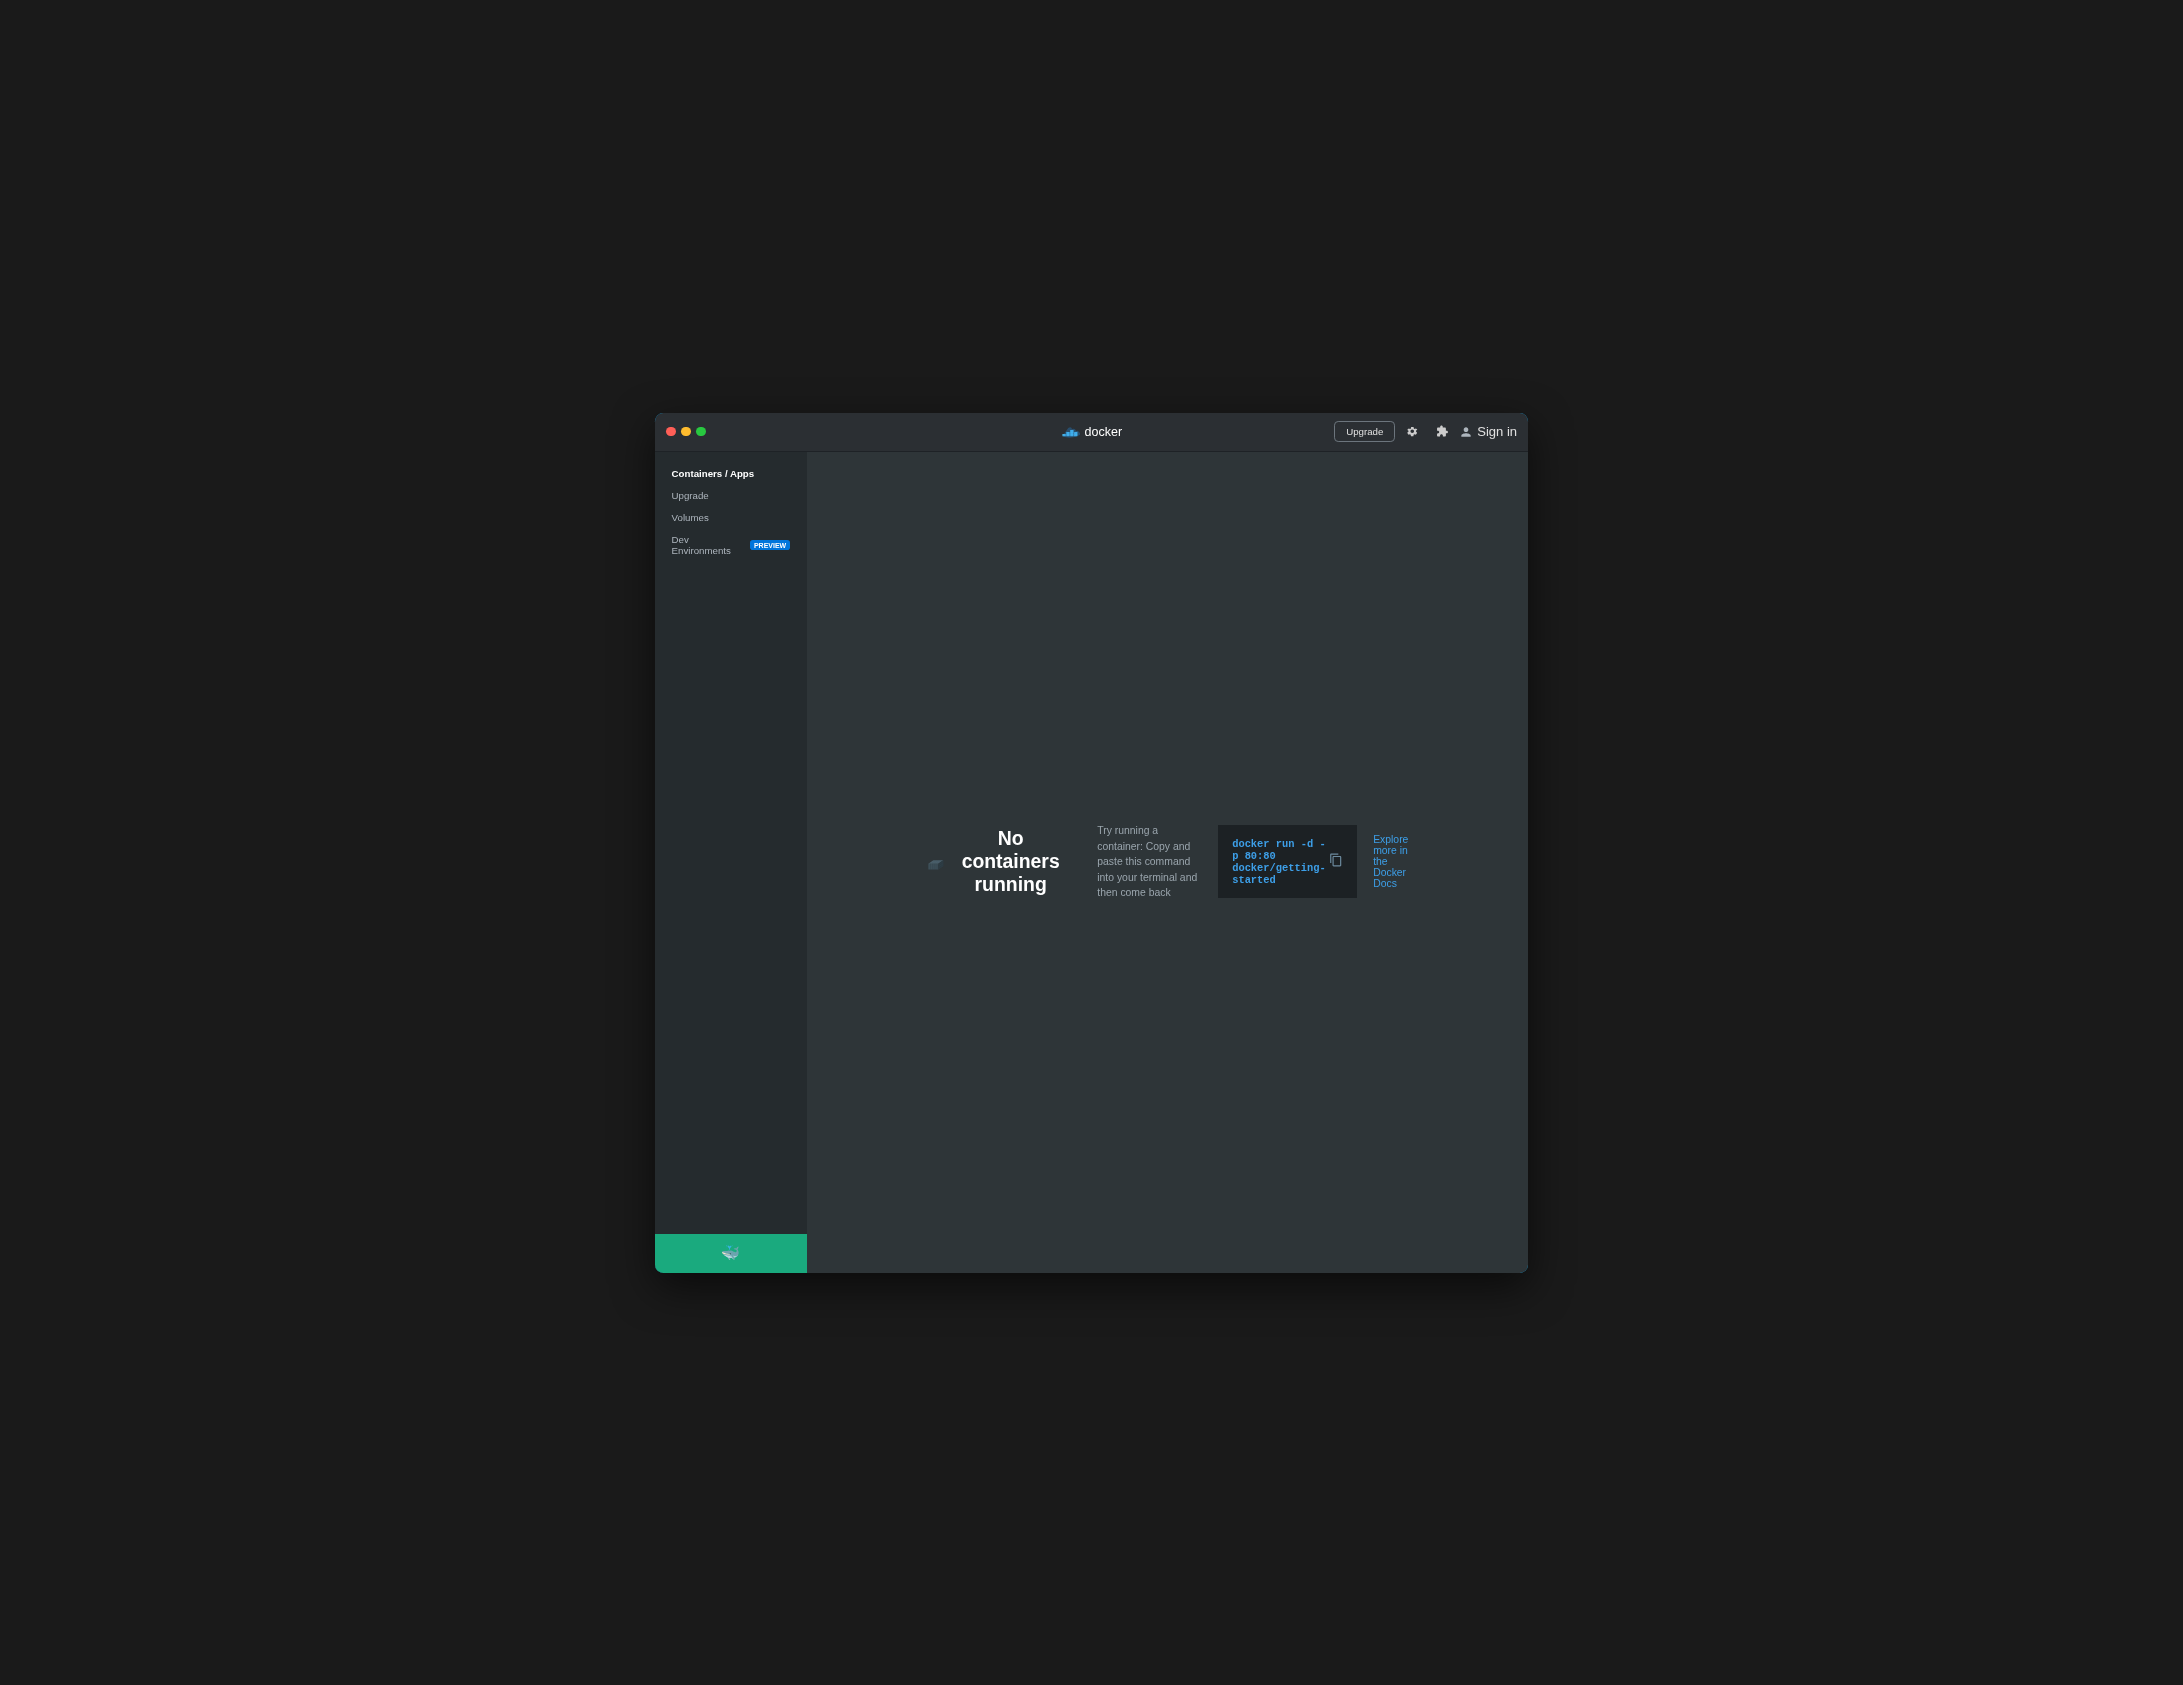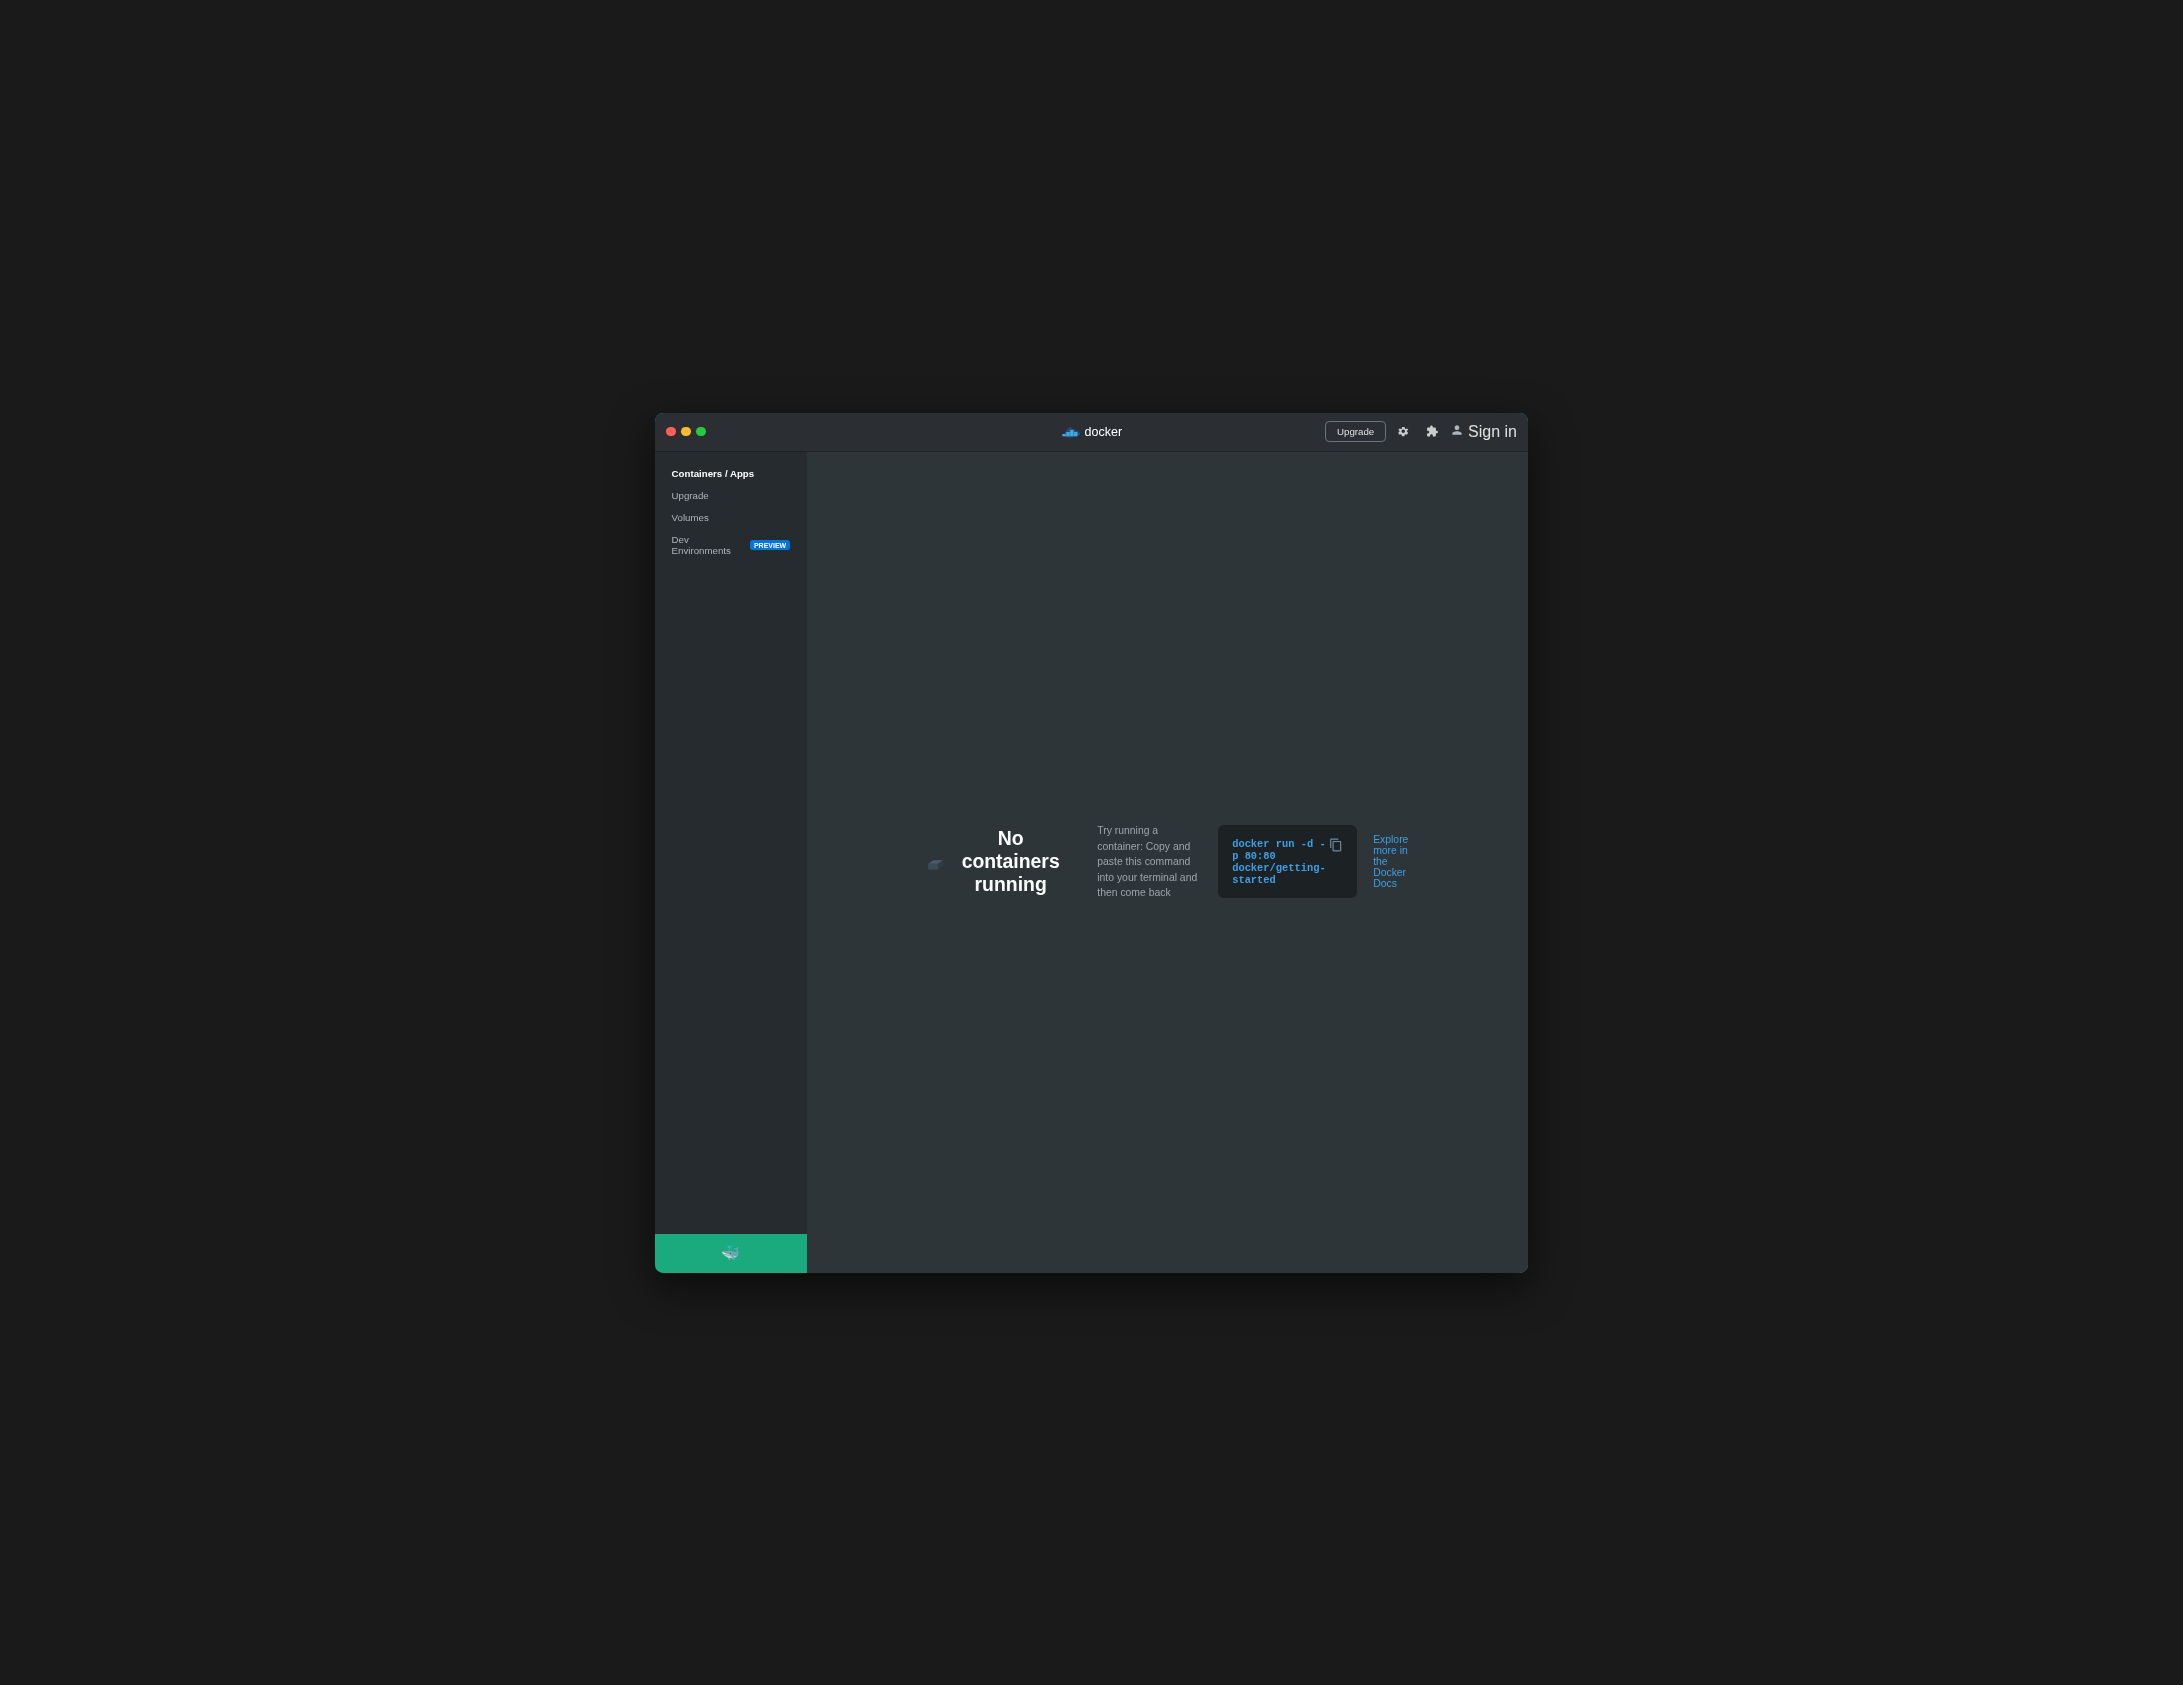--- a/index.html
+++ b/index.html
@@ -101,26 +101,26 @@
       color: #ccc;
       display: flex;
       align-items: center;
       justify-content: center;
       cursor: pointer;
       font-size: 12.5px;
     }
 
     .sign-in-btn {
       display: flex;
-      align-items: flex-start;
+      align-items: flex-end;
       gap: 4.2px;
       background: transparent;
       border: none;
       color: #e0e0e0;
-      font-size: 16px;
+      font-size: 13px;
       cursor: pointer;
     }
 
     
     .main-layout {
       display: flex;
       flex: 1;
       overflow: hidden;
     }
 
@@ -214,25 +214,25 @@
     .empty-subtitle {
       font-size: 10.4px;
       color: #9aa5ad;
       text-align: left;
       line-height: 1.5;
       margin-left: 21px;
     }
 
     .command-box {
       background: #1c2124;
-      border-radius: 6px;
+      border-radius: 0;
       padding: 12.5px 14px;
       width: 100%;
       display: flex;
-      align-items: flex-start;
+      align-items: center;
       justify-content: space-between;
       font-family: 'Courier New', Courier, monospace;
       font-size: 10.4px;
       font-weight: 700;
     }
 
     .command-text {
       color: #3d9fe8;
     }
 

